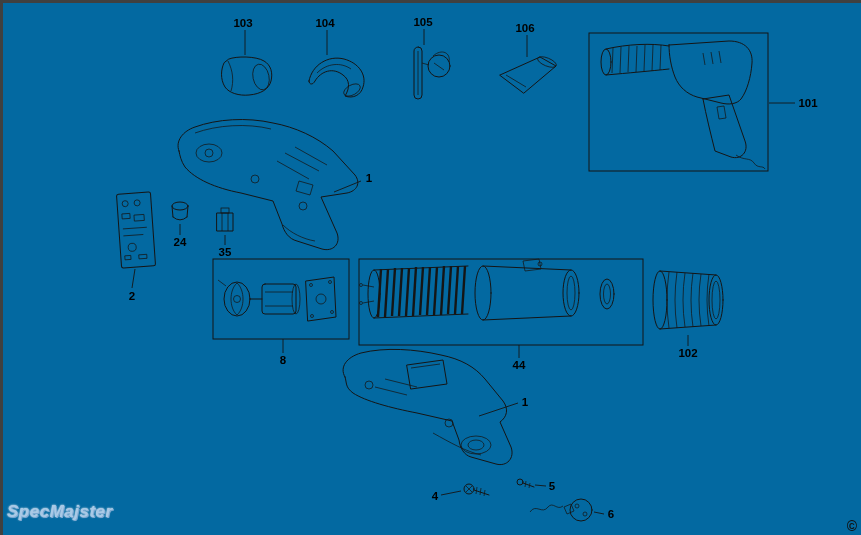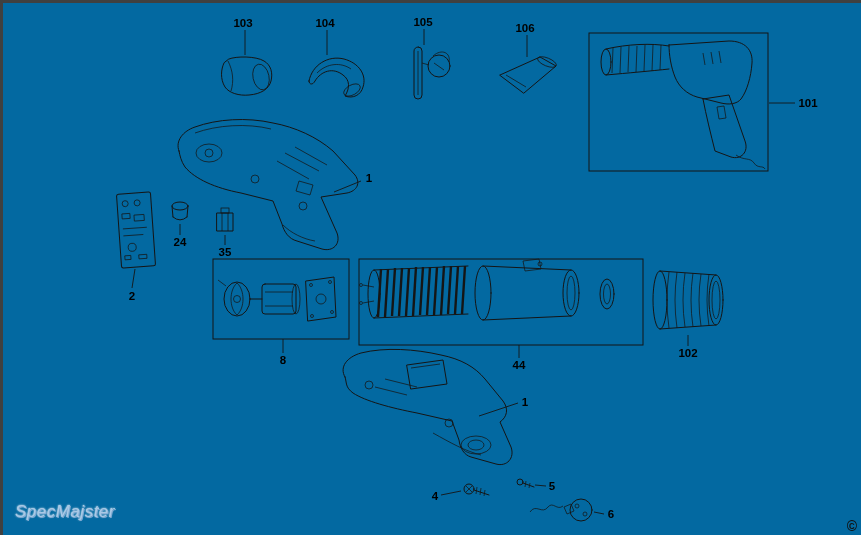--- a/index.html
+++ b/index.html
@@ -15,22 +15,22 @@
   .part{stroke:#151515;stroke-width:1;fill:none;stroke-linecap:round;stroke-linejoin:round;}
   .thin{stroke:#151515;stroke-width:0.75;fill:none;}
   .box{stroke:#151515;stroke-width:1;fill:none;}
   .leader{stroke:#151515;stroke-width:0.9;}
   .hatch{stroke:#151515;stroke-width:2.4;}
   .lbl{
     font-family:"Liberation Sans", sans-serif;
     font-size:11.5px;font-weight:bold;fill:#000;text-anchor:middle;
   }
   .watermark{
-    position:absolute;left:12px;top:499px;
-    font-style:italic;font-weight:normal;font-size:17px;
+    position:absolute;left:4px;top:499px;
+    font-style:italic;font-weight:bold;font-size:17px;
     color:#a9c9e6;
     text-shadow:1px 1px 0 #7ea9d2, 0 0 2px #ffffff;
     letter-spacing:0.5px;
   }
   .copyright{
     position:absolute;right:5px;top:515px;
     font-size:14px;color:#111;font-weight:bold;
   }
 </style>
 </head>

